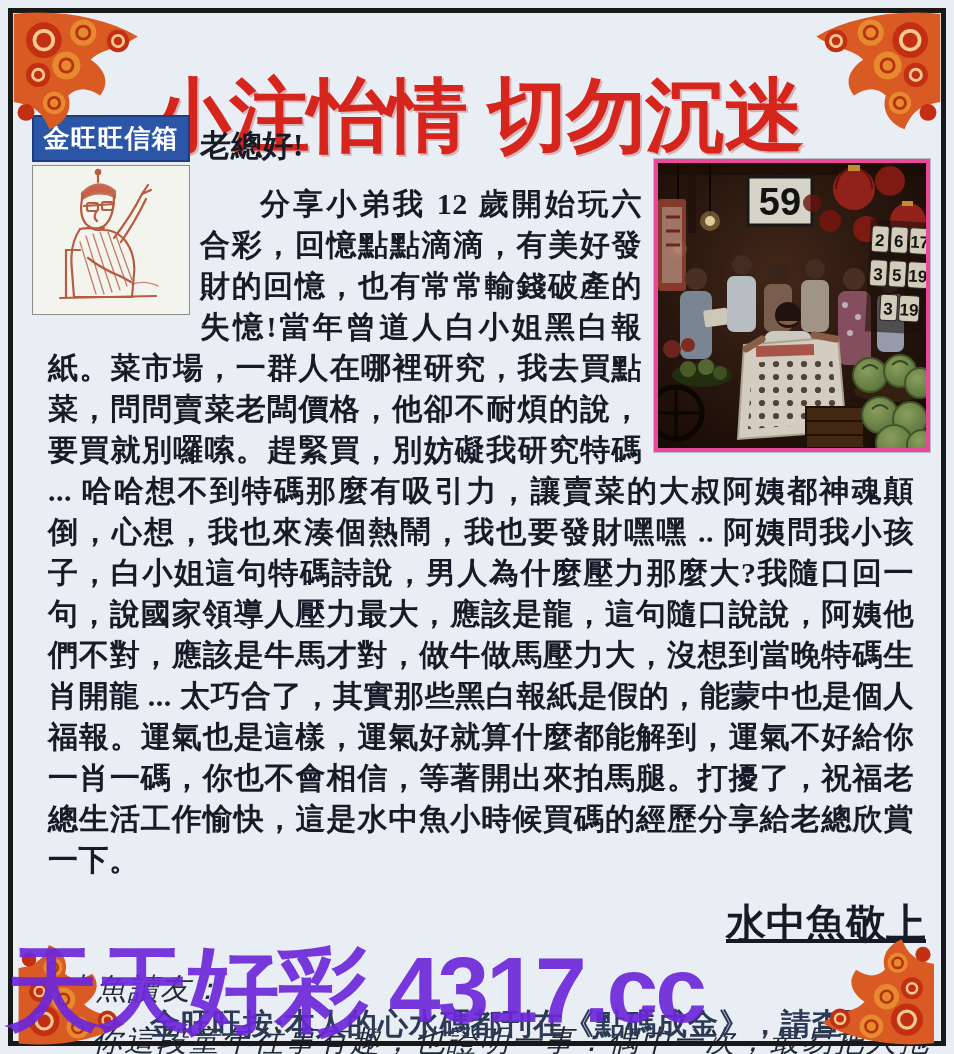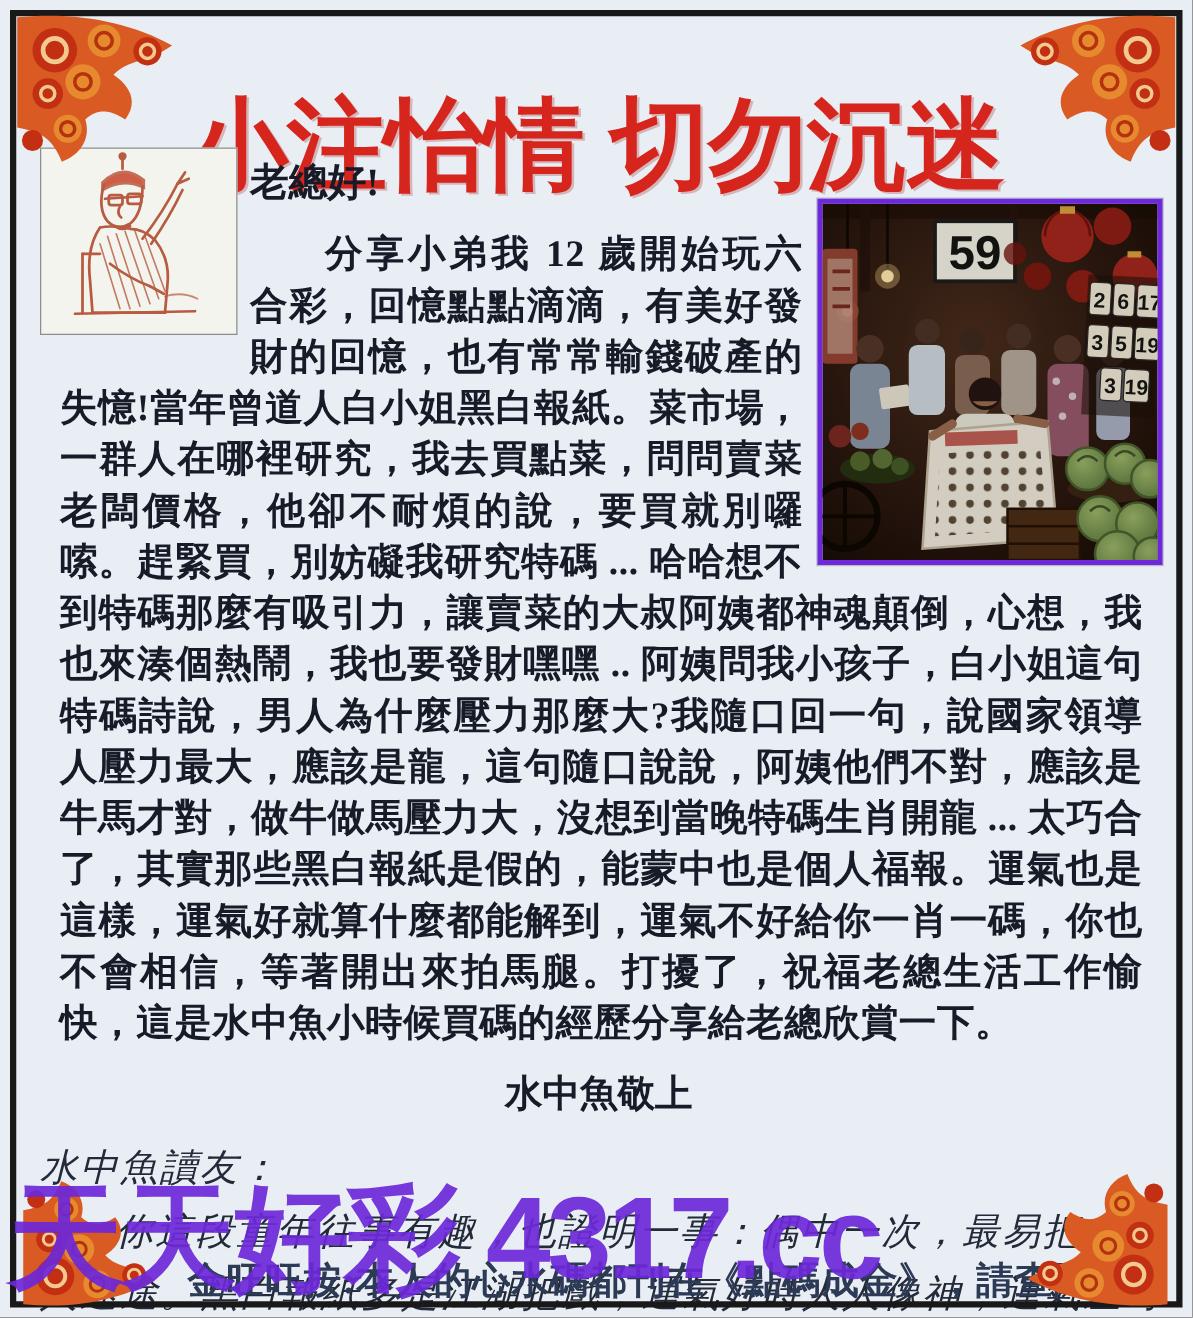--- a/index.html
+++ b/index.html
@@ -28,31 +28,31 @@
   .mailbox-label{
     background:#2b56a8;border:2px solid #1d3d7c;color:#fff;
     font-family:"Liberation Sans","DejaVu Sans",sans-serif;
     font-size:26px;font-weight:bold;text-align:center;padding:4px 0;letter-spacing:1px;
   }
   .portrait{height:148px;background:#f4f4ef;border:1px solid #8d8d8d;margin-top:3px;}
   .portrait svg{width:100%;height:100%;display:block;}
   
   .photo-box{
     float:right;width:276px;height:293px;margin:46px 0 10px 12px;
-    border:4px solid #6d28d9;box-sizing:border-box;background:#c4b5fd;
+    border:4px solid #ec4899;box-sizing:border-box;background:#bef264;
     box-shadow:0 0 0 1px #b8bcc4;
   }
   .photo-box svg{width:100%;height:100%;display:block;}
   
   .greeting{margin:12px;font-size:31px;font-weight:bold;line-height:42px;}
   .letter-body{
     margin:16px;font-size:30px;font-weight:bold;line-height:41px;
     text-align:justify;text-indent:2em;letter-spacing:.5px;
   }
-  .letter-signoff{margin:8px 4px 0 0;font-size:30px;font-weight:bold;text-align:center;}
+  .letter-signoff{margin:8px 4px 0 0;font-size:40px;font-weight:bold;text-align:right;text-decoration:underline;}
   
   .reply-salutation{margin:18px 0 0 0;font-size:30px;font-style:italic;letter-spacing:2px;color:#232b3a;}
   .reply-body{
     margin:6px 0 0 0;font-size:30px;font-style:italic;line-height:50px;
     text-indent:2em;letter-spacing:1.5px;text-align:justify;color:#232b3a;
   }
   .footer-note{
     position:absolute;left:150px;top:1004px;z-index:12;
     font-size:30px;font-weight:bold;letter-spacing:1px;color:#2c3a56;white-space:nowrap;
   }
@@ -100,20 +100,21 @@
     </svg>
   <svg class="corner br">
       <use href="#orn"></use>
     </svg>
 
   <h1 class="title">小注怡情 切勿沉迷</h1>
 
   <div class="content">
 
     <div class="sidebar">
+      <div class="mailbox-label">金旺旺信箱</div>
       <div class="portrait">
         <svg viewBox="0 0 150 148">
           <g stroke="#b75b41" stroke-width="2.2" fill="none" stroke-linecap="round">
             <line x1="62" y1="8" x2="62" y2="16"></line>
             <circle cx="62" cy="6" r="2.2" fill="#b75b41"></circle>
             <path d="M46,27 Q62,11 79,25 L79,31 Q62,23 46,33 Z" fill="#c8452a" opacity=".85"></path>
             <path d="M47,29 Q42,48 50,58 Q58,66 68,60 Q78,52 78,30"></path>
             <line x1="48" y1="40" x2="78" y2="38"></line>
             <rect x="51" y="37" width="11" height="8" rx="2"></rect>
             <rect x="66" y="36" width="11" height="8" rx="2"></rect>

